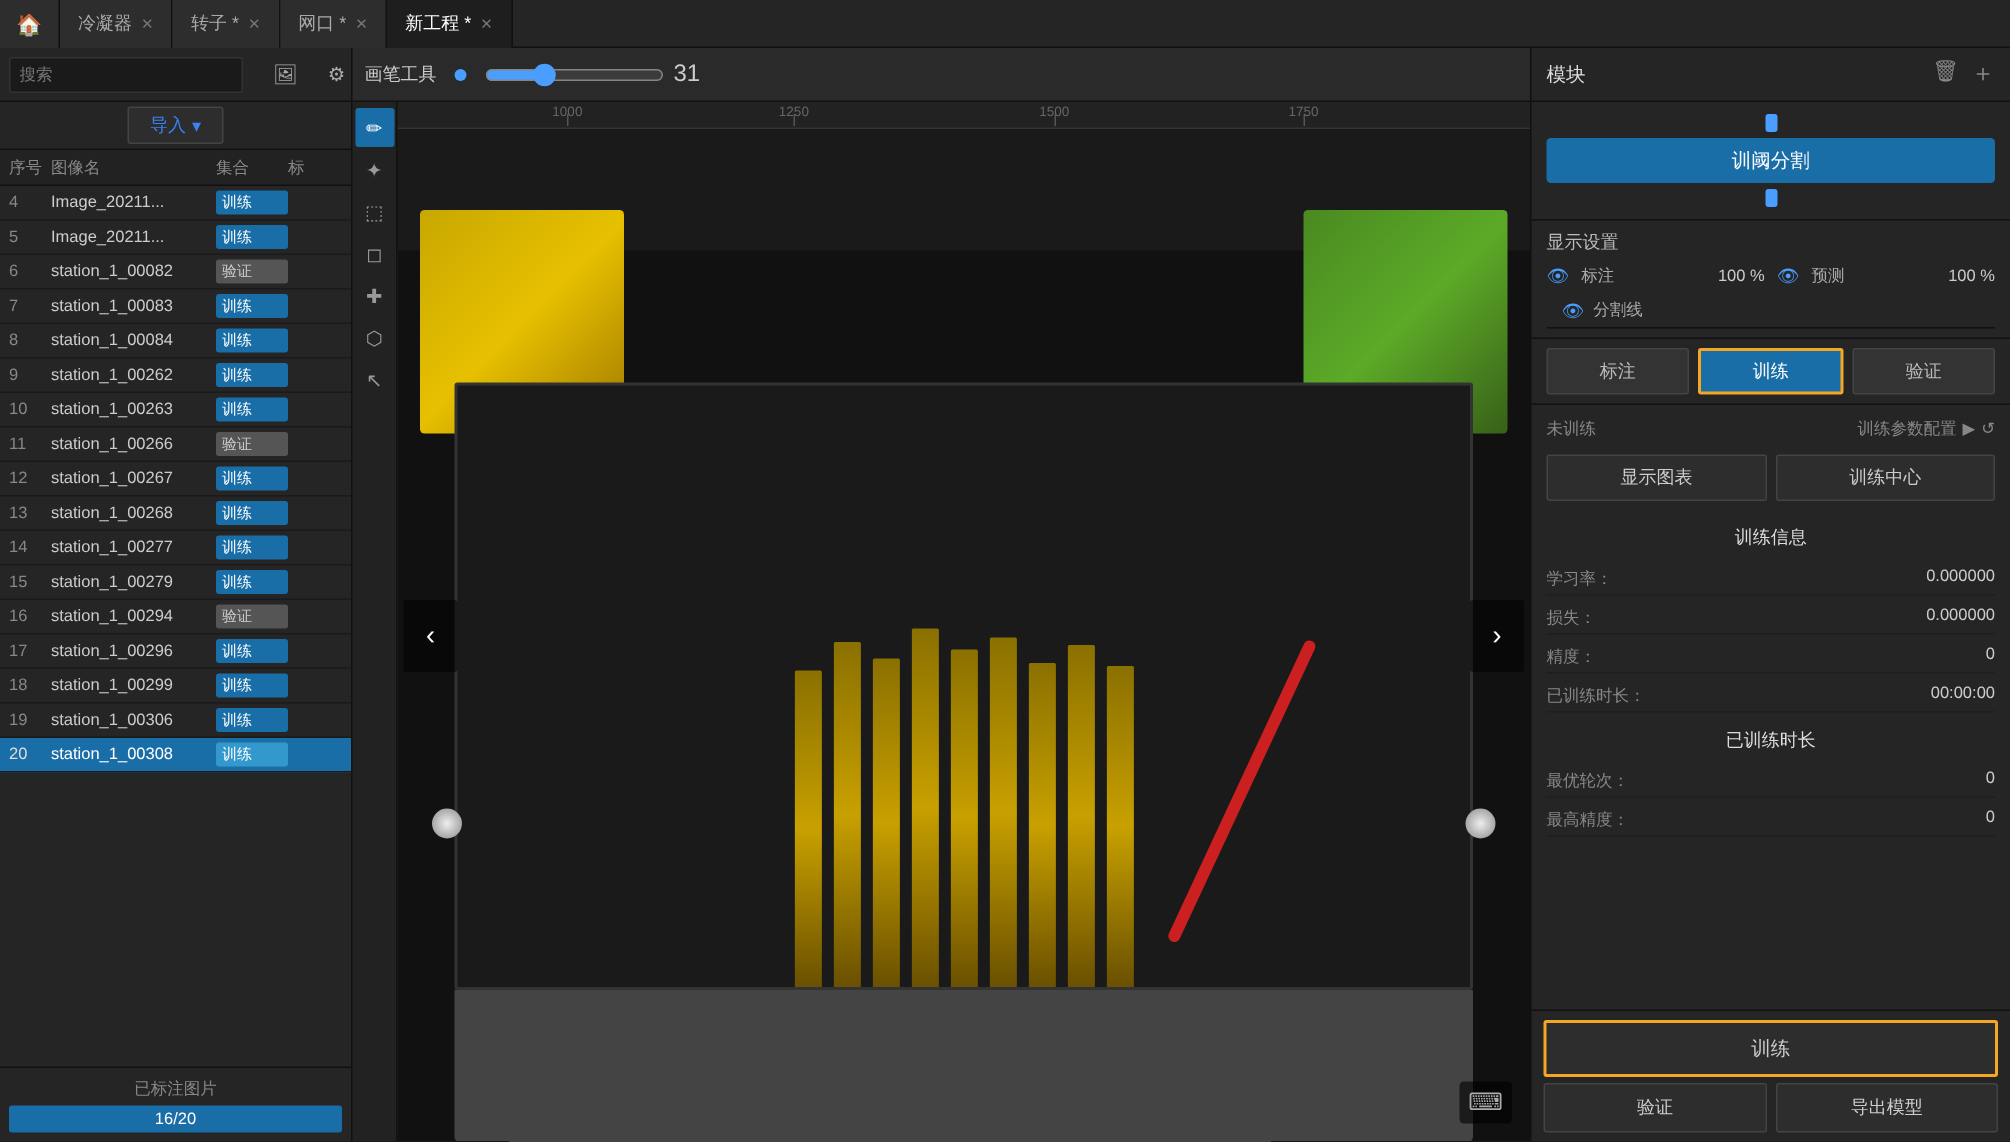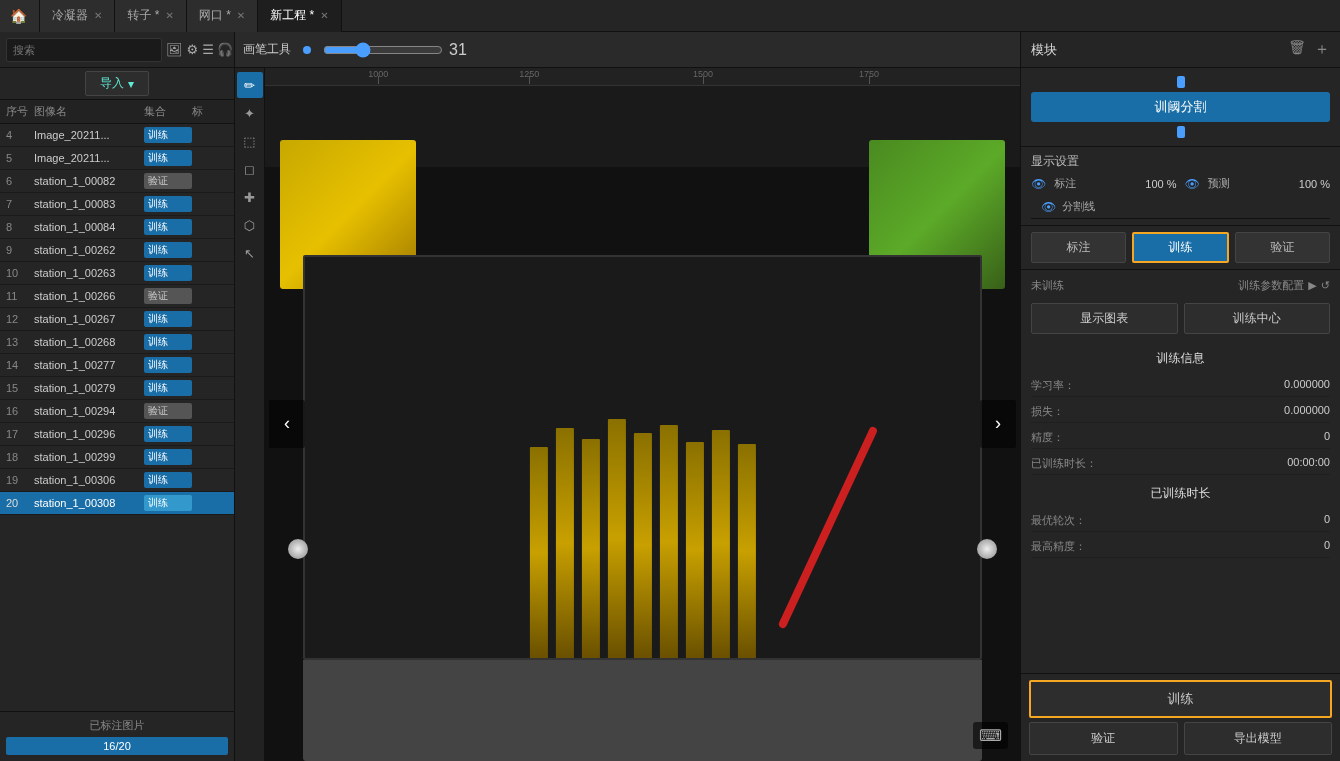--- a/index.html
+++ b/index.html
@@ -70,21 +70,21 @@
       background: #252525;
       display: flex;
       flex-direction: column;
       border-right: 1px solid #111;
       flex-shrink: 0;
     }
     .sidebar-toolbar {
       display: flex;
       align-items: center;
       padding: 4px 6px;
-      gap: 4px;
+      gap: 20px;
       border-bottom: 1px solid #111;
       height: 36px;
     }
     .sidebar-search {
       flex: 1;
       background: #1a1a1a;
       border: 1px solid #333;
       color: #ccc;
       padding: 2px 6px;
       border-radius: 2px;
@@ -107,21 +107,21 @@
       display: flex;
       align-items: center;
       justify-content: center;
       padding: 4px 8px;
       border-bottom: 1px solid #111;
       height: 32px;
     }
     .import-btn {
       background: #2d2d2d;
       border: 1px solid #444;
-      color: #5eead4;
+      color: #3b82f6;
       padding: 3px 14px;
       border-radius: 2px;
       cursor: pointer;
       display: flex;
       align-items: center;
       gap: 4px;
       font-size: 12px;
     }
 
     .table-header {

